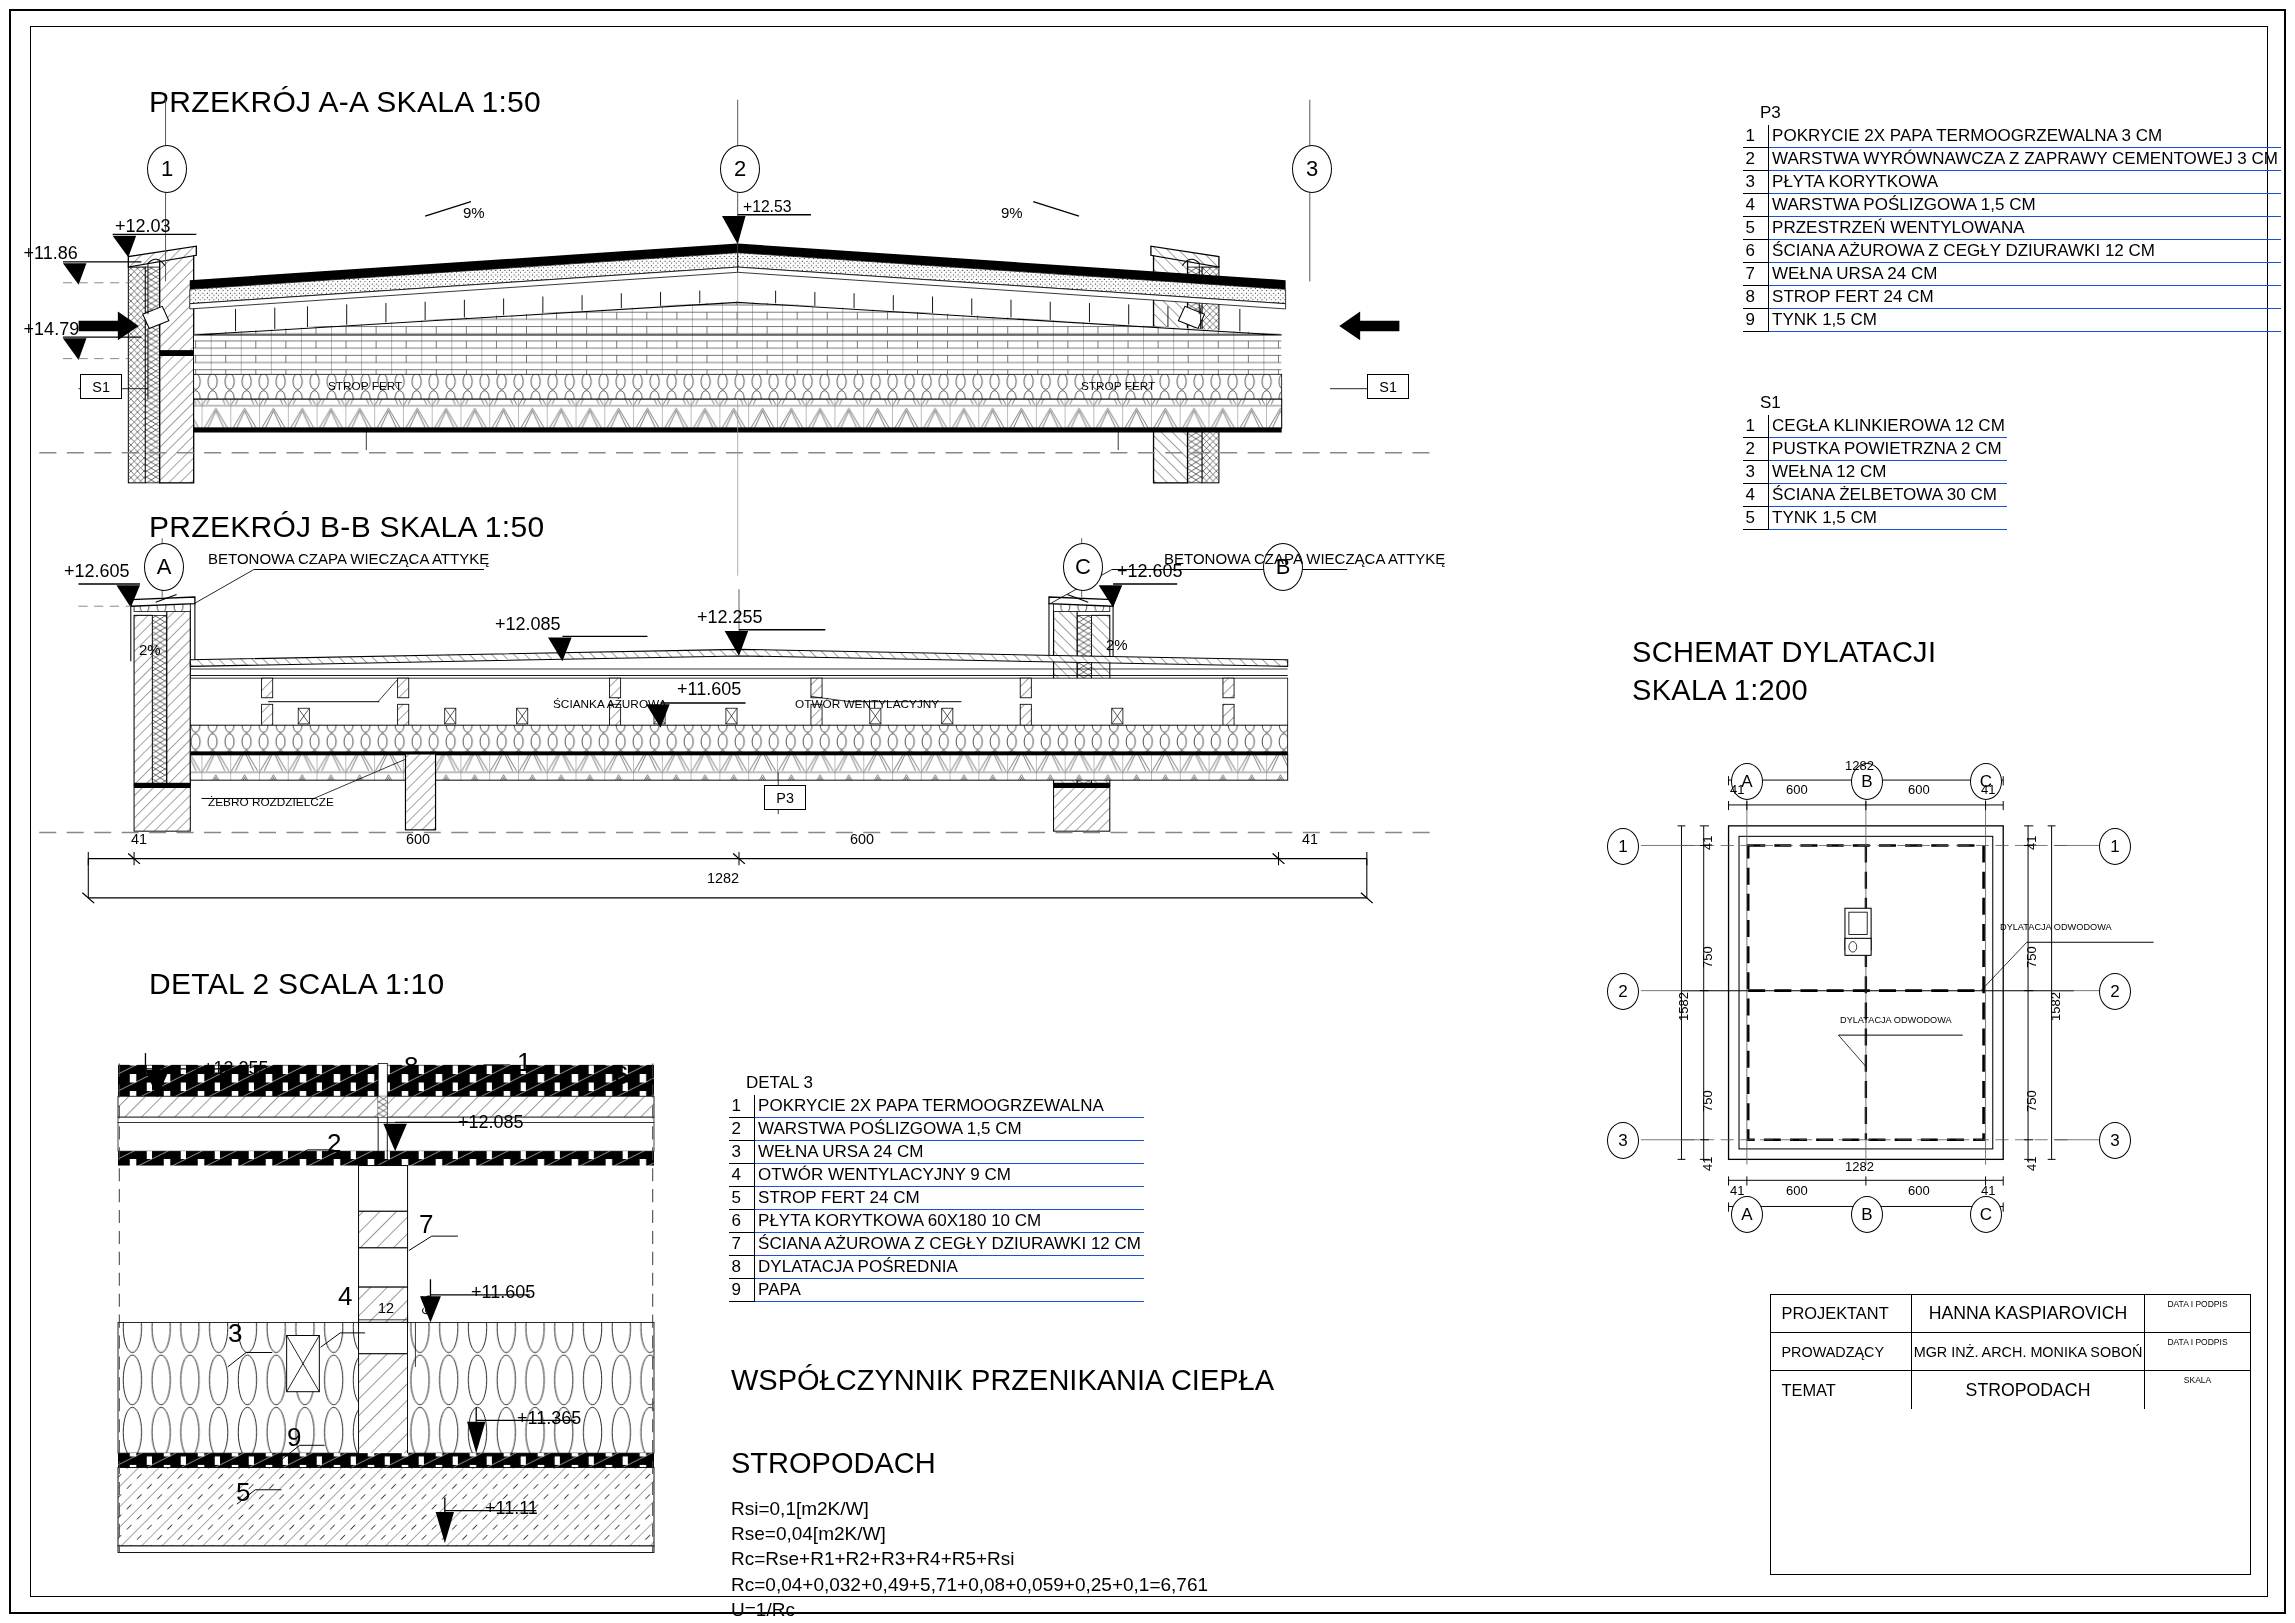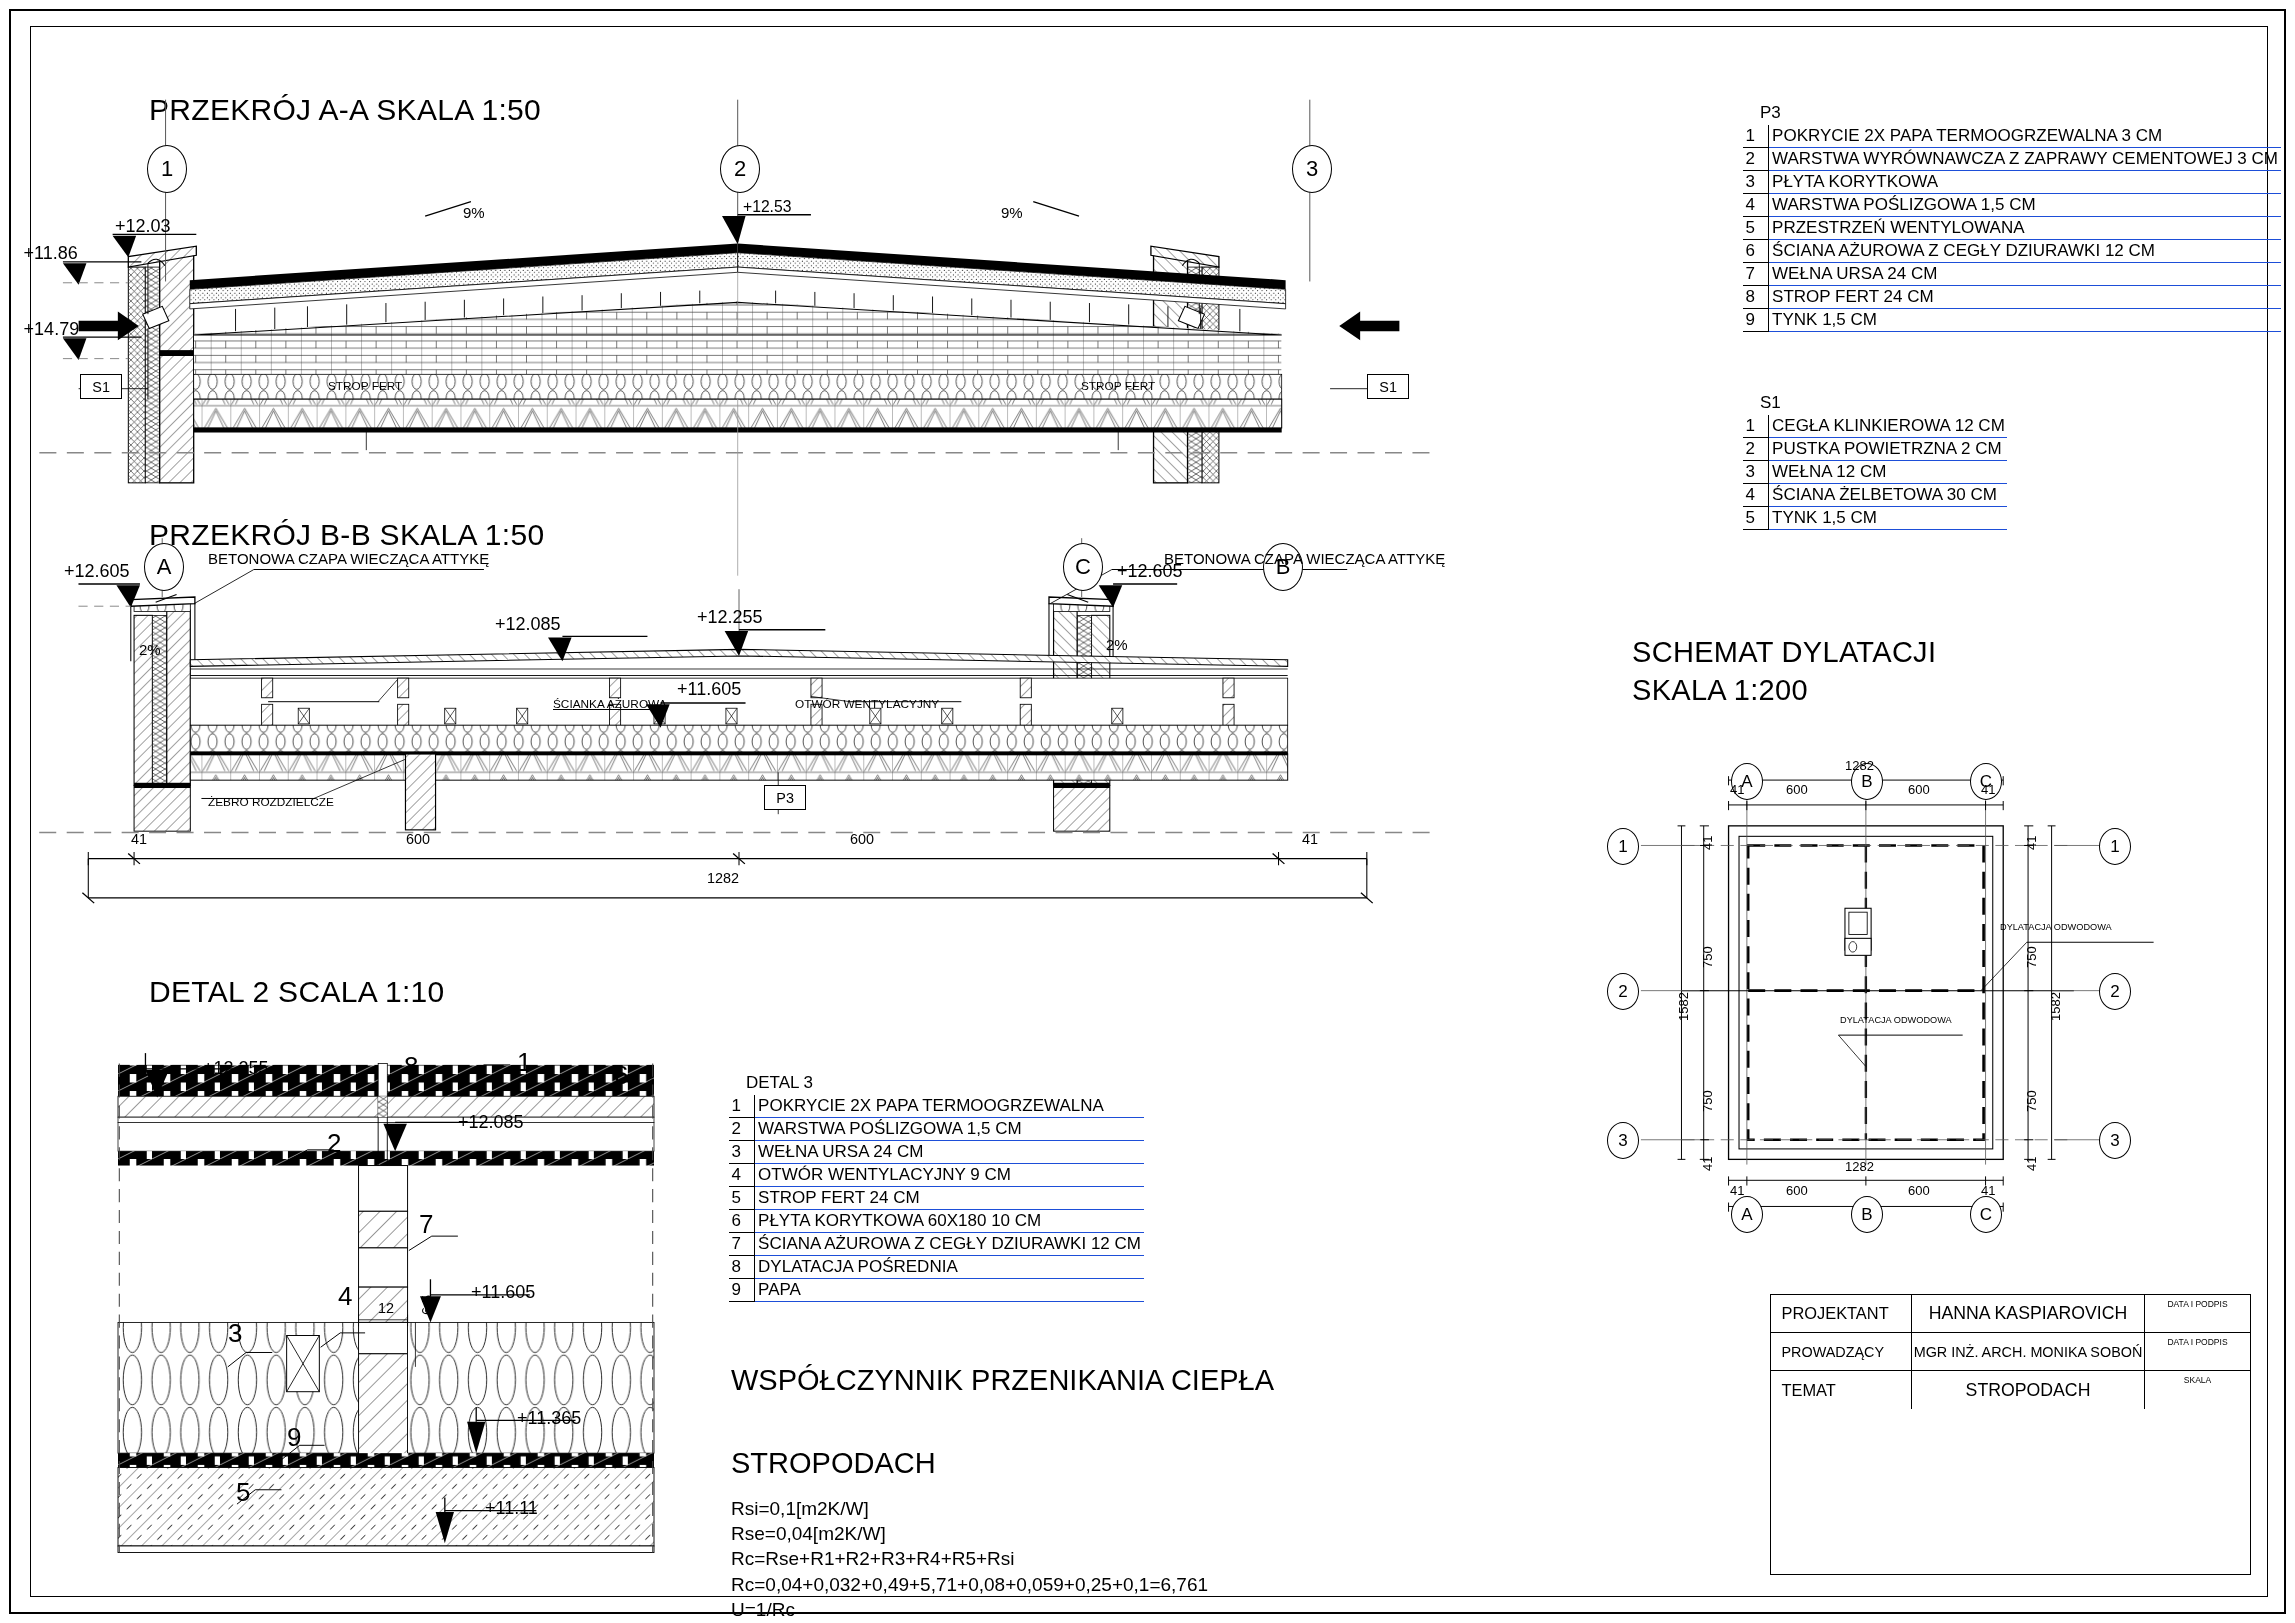--- a/index.html
+++ b/index.html
@@ -2,21 +2,21 @@
 <html style="font-size:10.5px"><head>
 <meta charset="utf-8">
 <style>
   html,body{margin:0;padding:0;background:#fff;}
   body{font-family:"Liberation Sans", sans-serif; color:#000;}
   #sheet{position:relative;width:2295px;height:1624px;background:#fff;overflow:hidden;}
   .frame-outer{position:absolute;left:9.2px;top:9.2px;width:2277px;height:1605px;border:2px solid #000;box-sizing:border-box;}
   .frame-inner{position:absolute;left:30px;top:26px;width:2238px;height:1571px;border:1.3px solid #000;box-sizing:border-box;}
 
   .abs{position:absolute;}
-  .ttl{font-size:30px;letter-spacing:0.3px;white-space:nowrap;margin-top:8px;}
+  .ttl{font-size:30px;letter-spacing:0.3px;white-space:nowrap;}
   .ttl2{font-size:29px;letter-spacing:0.3px;white-space:nowrap;}
   .lbl{font-size:15px;white-space:nowrap;}
   .lblsm{font-size:11.8px;white-space:nowrap;}
   .lblxs{font-size:9.2px;white-space:nowrap;}
   .elev{font-size:18px;white-space:nowrap;}
   .elevsm{font-size:15.7px;white-space:nowrap;}
   .num{font-size:26px;white-space:nowrap;}
   .dimtxt{font-size:14.4px;white-space:nowrap;}
   .dimtxt2{font-size:13px;white-space:nowrap;}
 
@@ -358,21 +358,21 @@
       <line x1="2081" y1="504" x2="2099" y2="520"></line>
     </g>
   </svg>
 
   <div class="bub" style="left:144px;top:543px;width:38px;height:46px;">A</div>
   <div class="bub" style="left:1263px;top:543px;width:38px;height:46px;">B</div>
   <div class="bub" style="left:1063px;top:543px;width:38px;height:46px;">C</div>
 
   <div class="abs lbl" style="left:208px;top:550px;">BETONOWA CZAPA WIECZĄCA ATTYKĘ</div>
   <div class="abs lbl" style="left:1164px;top:550px;">BETONOWA CZAPA WIECZĄCA ATTYKĘ</div>
-  <div class="abs lblsm" style="left:553px;top:697px;text-decoration:underline;">ŚCIANKA AŻUROWA</div>
+  <div class="abs lblsm" style="left:553px;top:697px;">ŚCIANKA AŻUROWA</div>
   <div class="abs lblsm" style="left:795px;top:697px;">OTWÓR WENTYLACYJNY</div>
   <div class="abs lblsm" style="left:208px;top:795px;">ŻEBRO ROZDZIELCZE</div>
 
   <div class="abs elev" style="left:64px;top:561px;">+12.605</div>
   <div class="abs elev" style="left:1117px;top:561px;">+12.605</div>
   <div class="abs elev" style="left:495px;top:614px;">+12.085</div>
   <div class="abs elev" style="left:697px;top:607px;">+12.255</div>
   <div class="abs elev" style="left:677px;top:679px;">+11.605</div>
 
   <div class="abs lbl" style="left:139px;top:641px;">2%</div>

